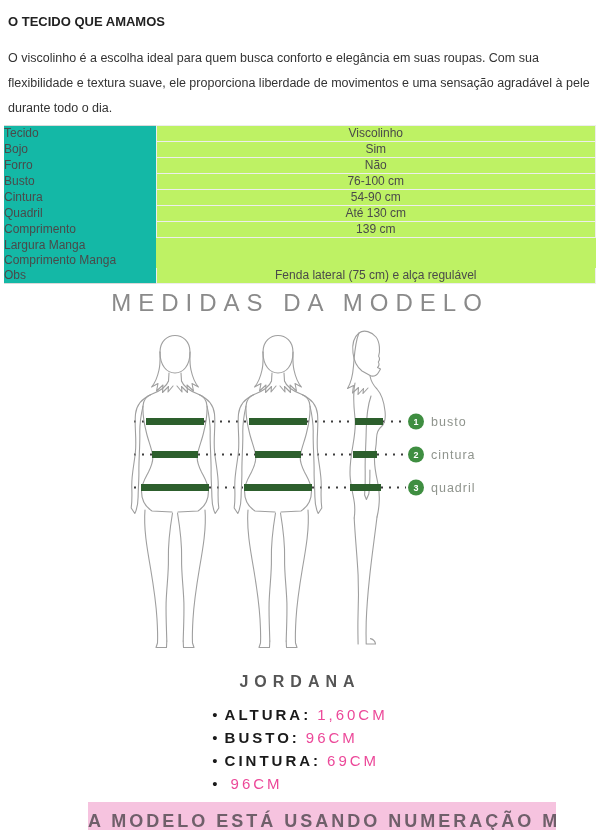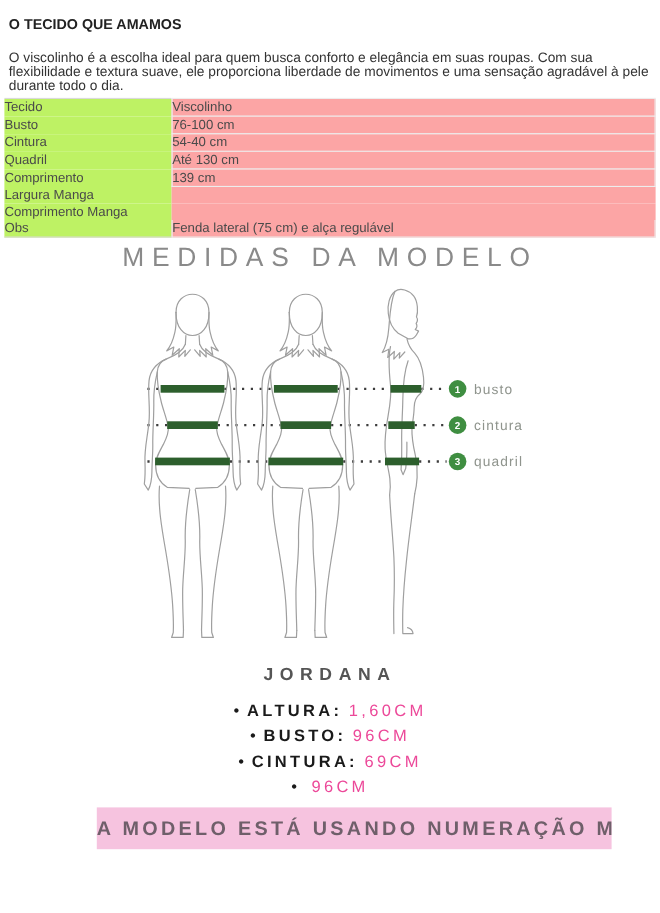--- a/index.html
+++ b/index.html
@@ -15,38 +15,38 @@
     font-family:"Liberation Sans", sans-serif;
     color:#333;
   }
   .section-title{
     margin:14px 8px 16px 8px;
     font-size:13px;font-weight:bold;color:#222;
     line-height:16px;
   }
   .fabric-desc{
     margin:9px 8px 0 8px;
-    font-size:12.5px;line-height:13px;color:#333;
+    font-size:12.5px;line-height:25px;color:#333;
   }
   table.spec{
     margin:4px 4px 0 4px;
     width:592px;
     border-collapse:collapse;
     border-top:1px solid #d9d9d9;
     border-bottom:1px solid #d9d9d9;
   }
   table.spec td{
     height:15px;font-size:12px;line-height:15px;color:#4a4a4a;
     padding:0;
   }
   td.k{
-    width:152px;background:#bef264;padding-left:6px;border:none;
+    width:152px;background:#14b8a6;padding-left:6px;border:none;
   }
   td.v{
-    text-align:left;border:1px solid #ededed;background:#fca5a5;
+    text-align:center;border:1px solid #ededed;background:#bef264;
   }
   td.v:empty{border-color:transparent;}
   .measures-heading{
     margin-top:7px;
     text-align:center;
     font-size:24px;font-weight:400;color:#8a8a8a;
     letter-spacing:7px;line-height:24px;
   }
   svg.diagram{display:block;margin-top:8px;}
   .fig{stroke:#9f9f9f;stroke-width:1.1;fill:none;stroke-linecap:round;stroke-linejoin:round;}
@@ -58,21 +58,21 @@
   .model-name{
     margin-top:12px;text-align:center;
     font-size:16px;font-weight:bold;letter-spacing:6px;color:#555;
   }
   .stats{
     width:fit-content;margin:12px auto 0 auto;
     list-style:none;
   }
   .stats li{
     font-size:15px;line-height:23px;letter-spacing:3px;
-    display:flex;align-items:center;justify-content:center;
+    display:flex;align-items:center;
   }
   .stats li::before{
     content:"\2022";
     color:#1a1a1a;font-size:15px;margin-right:7px;letter-spacing:0;
   }
   .stat-label{font-weight:bold;color:#1a1a1a;}
   .stat-value{color:#ec4899;margin-left:6px;}
   .size-banner{
     margin:7px 0 0 88px;
     width:468px;height:38px;
@@ -90,26 +90,34 @@
 
 <p class="fabric-desc">O viscolinho é a escolha ideal para quem busca conforto e elegância em suas roupas. Com sua flexibilidade e textura suave, ele proporciona liberdade de movimentos e uma sensação agradável à pele durante todo o dia.</p>
 
 <table class="spec">
   <tbody>
     <tr>
         <td class="k">Tecido</td>
         <td class="v">Viscolinho</td>
       </tr>
     <tr>
+        <td class="k">Bojo</td>
+        <td class="v">Sim</td>
+      </tr>
+    <tr>
+        <td class="k">Forro</td>
+        <td class="v">Não</td>
+      </tr>
+    <tr>
         <td class="k">Busto</td>
         <td class="v">76-100 cm</td>
       </tr>
     <tr>
         <td class="k">Cintura</td>
-        <td class="v">54-40 cm</td>
+        <td class="v">54-90 cm</td>
       </tr>
     <tr>
         <td class="k">Quadril</td>
         <td class="v">Até 130 cm</td>
       </tr>
     <tr>
         <td class="k">Comprimento</td>
         <td class="v">139 cm</td>
       </tr>
     <tr>

